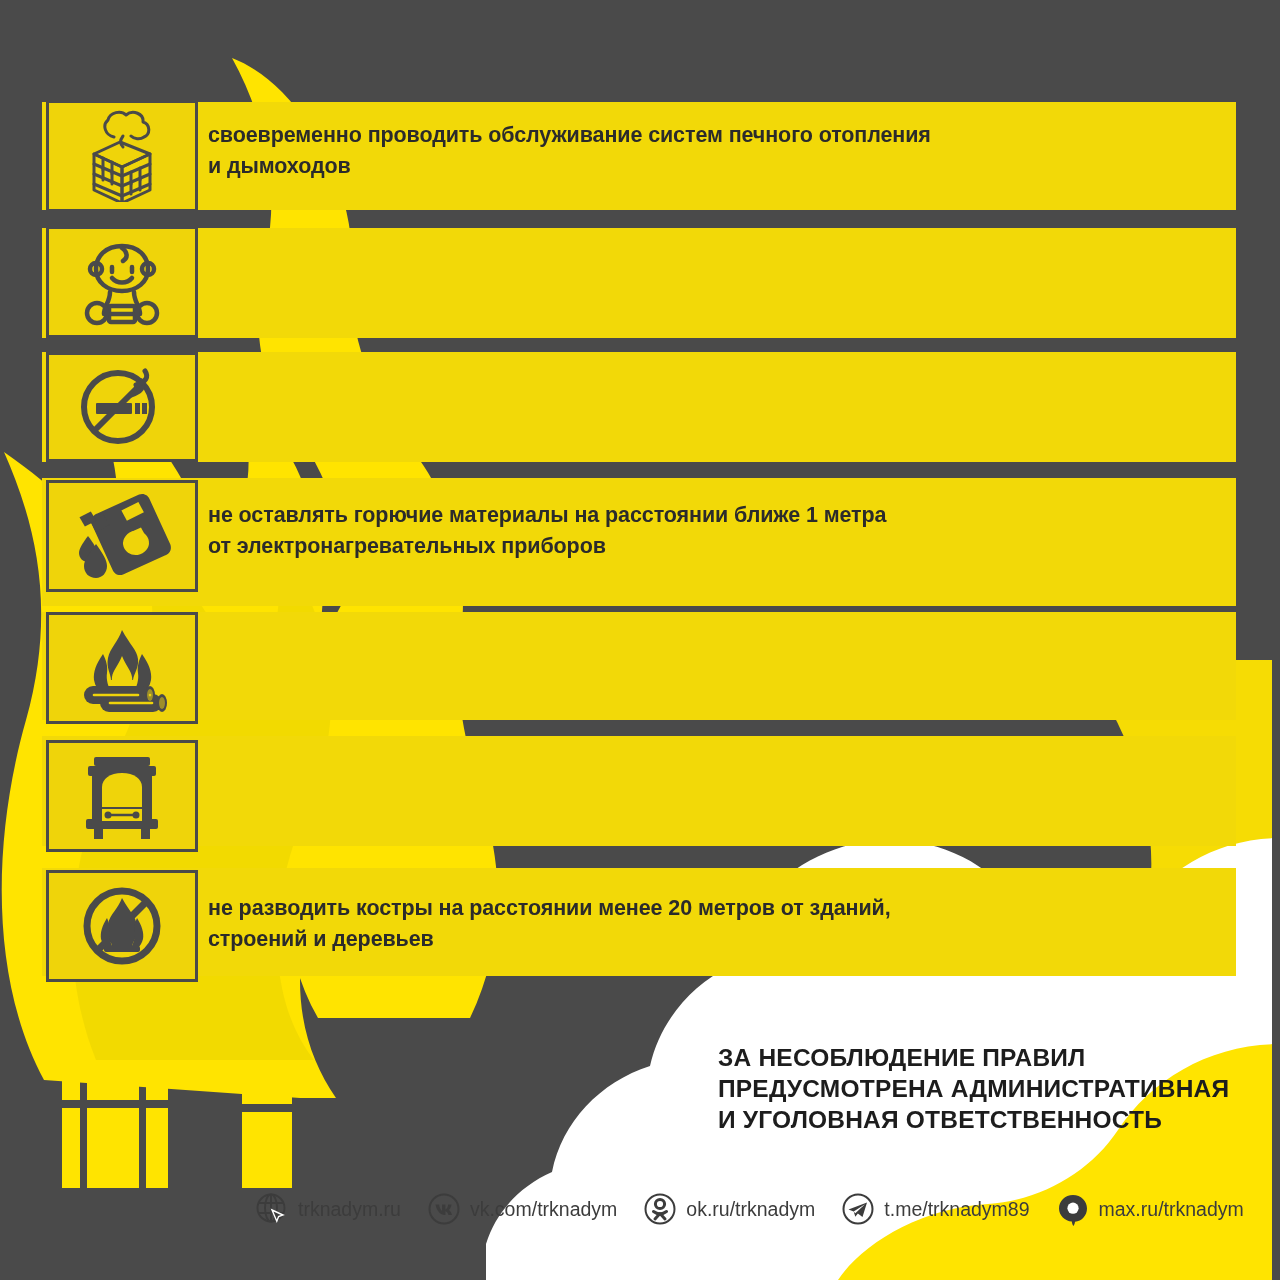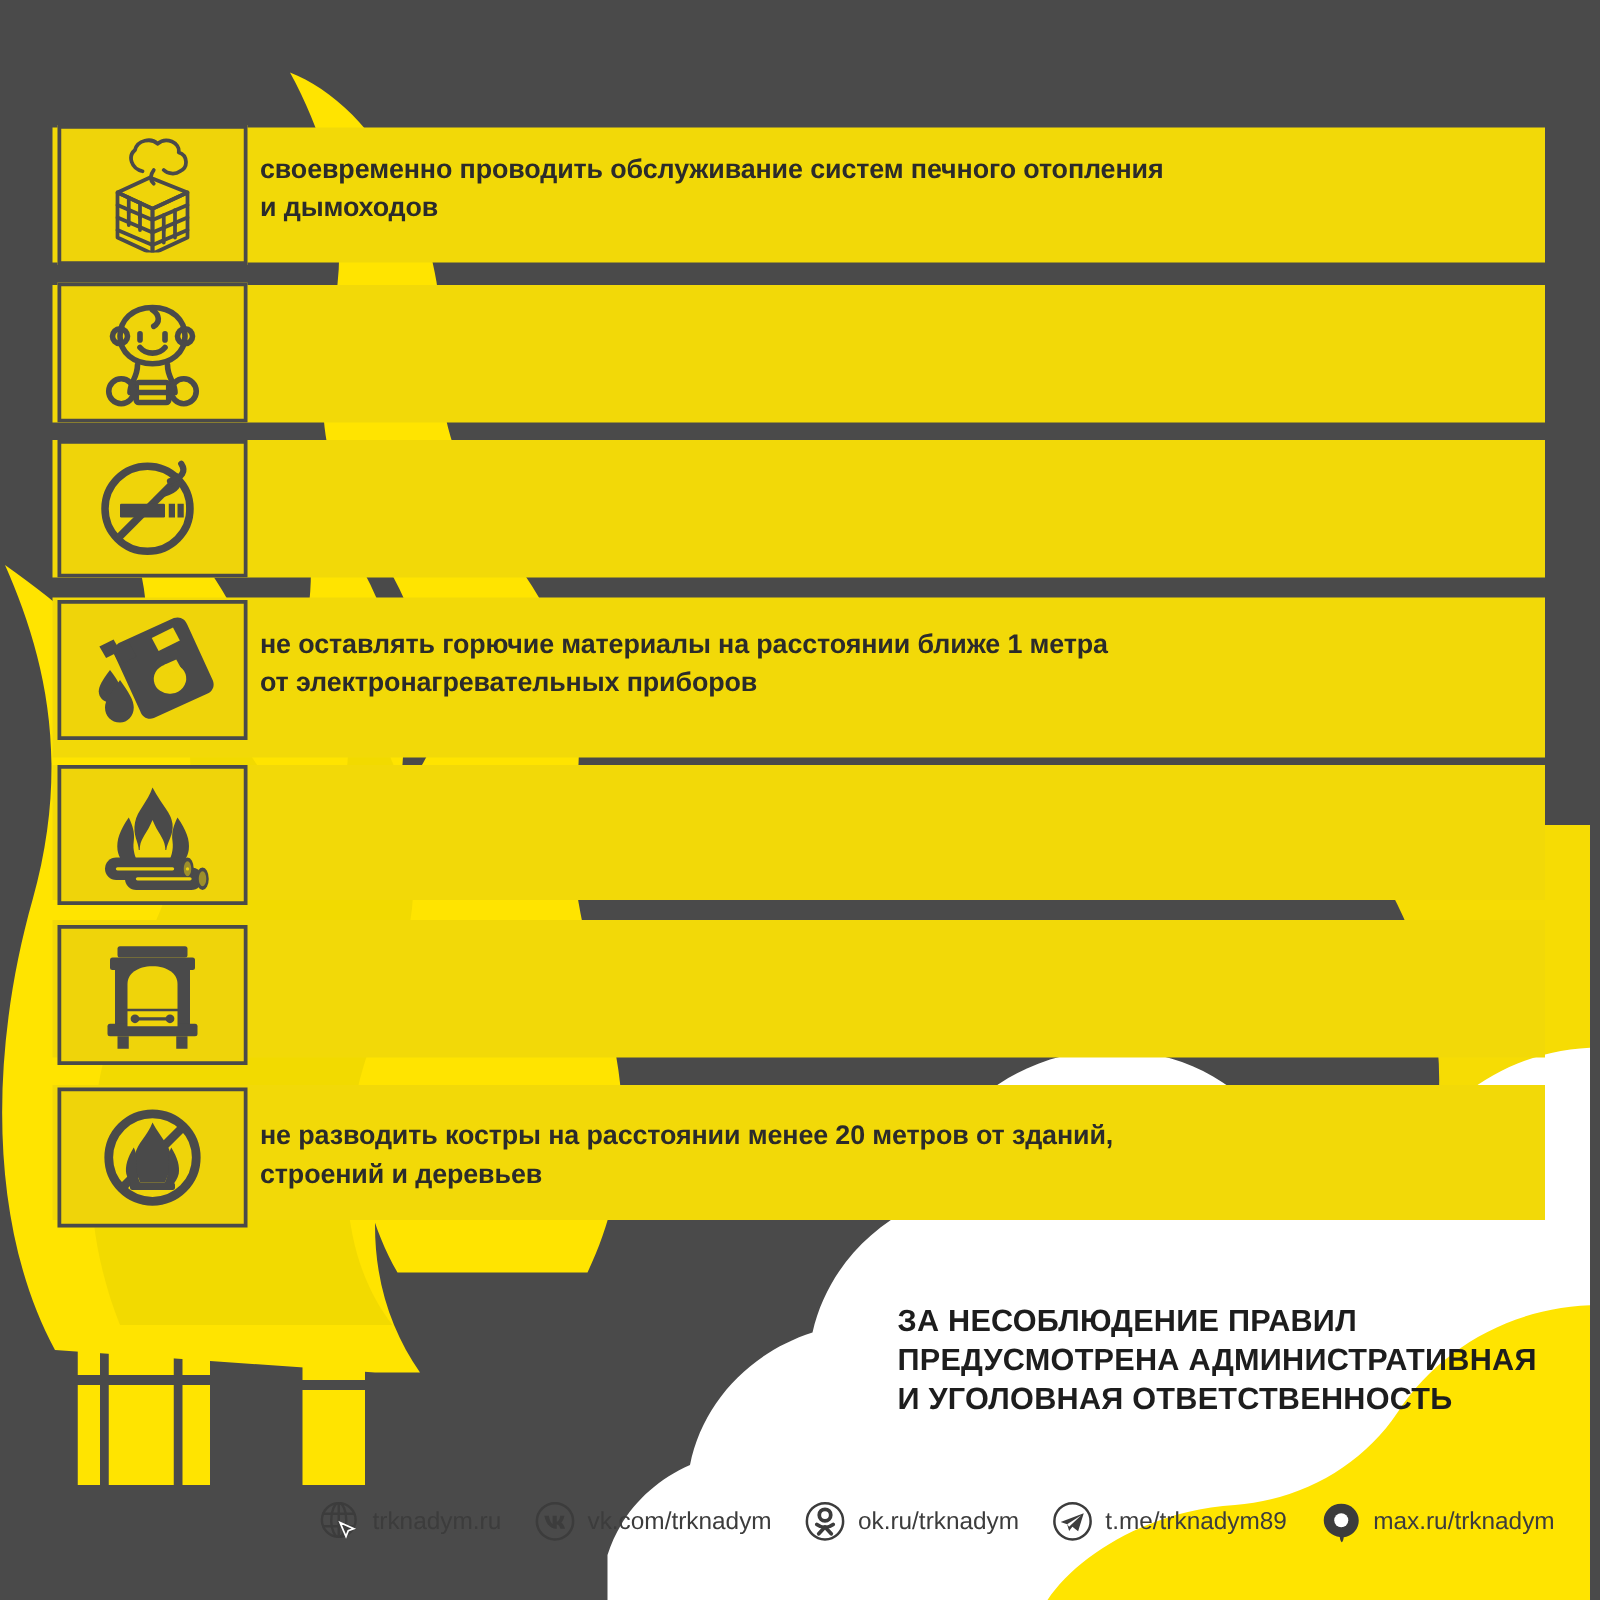--- a/index.html
+++ b/index.html
@@ -50,21 +50,21 @@
     letter-spacing:0.2px;
     white-space:pre-line;
     font-family:"Liberation Sans","DejaVu Sans",sans-serif;
     margin-left:30px;
   }
 
   .logo-mark{position:absolute;left:62px;top:1068px;}
 
   .social-bar{
     position:absolute;left:255px;top:1192px;
-    display:flex;align-items:flex-end;gap:0px;
+    display:flex;align-items:flex-start;gap:0px;
     height:42px;
   }
   .social-item{display:flex;align-items:center;margin-right:26px;}
   .social-item .s-ico{width:34px;height:34px;margin-right:9px;flex:0 0 auto;display:block;}
   .social-item .s-label{
     font-size:19.5px;color:#3c3c3c;
     font-family:"Liberation Sans","DejaVu Sans",sans-serif;
     white-space:nowrap;
   }
 </style>

